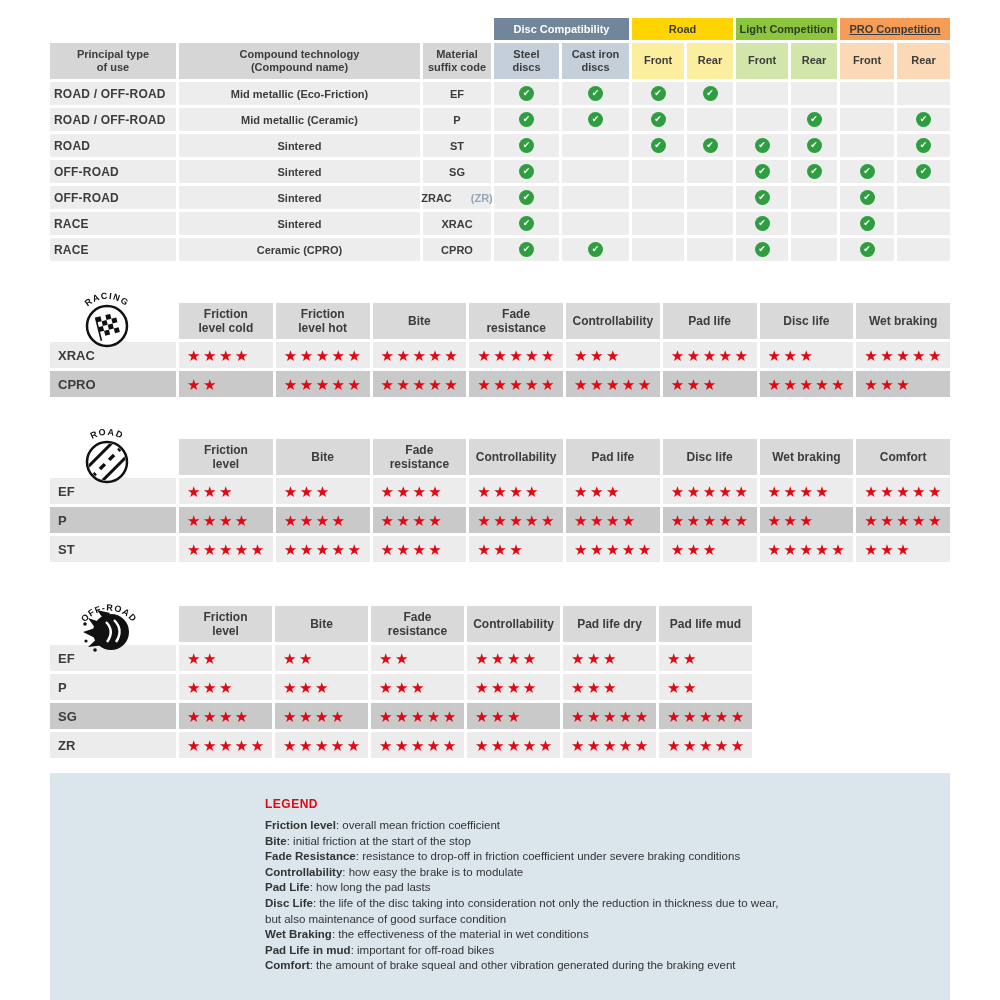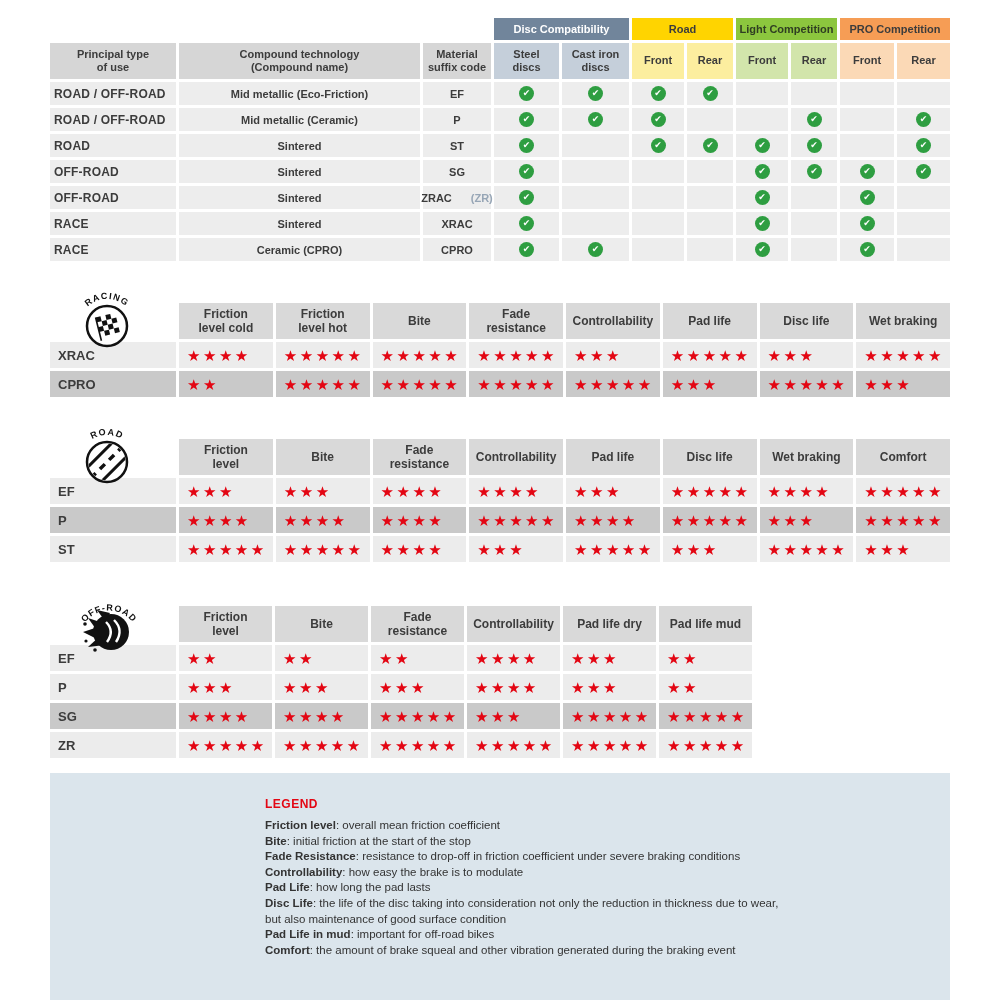--- a/index.html
+++ b/index.html
@@ -19,21 +19,21 @@
     grid-template-rows:22px 36px;
     grid-auto-rows:23px;
     width:736px;
   }
   .gh-spacer { grid-column:span 3; background:transparent; }
   .gcell { grid-column:span 2; display:flex; align-items:center; justify-content:center;
            font-size:11px; font-weight:bold; }
   .gh-disc  { background:var(--gh-disc,#71859b); color:#fff; }
   .gh-road  { background:var(--gh-road,#ffd400); color:#3c3c3c; }
   .gh-light { background:var(--gh-light,#8cc63e); color:#2f3e22; }
-  .gh-pro   { background:var(--gh-pro,#f69d55); color:#3c3c3c; }
+  .gh-pro   { background:var(--gh-pro,#f69d55); color:#3c3c3c;text-decoration:underline; }
 
   .hcell { display:flex; align-items:center; justify-content:center; text-align:center;
            font-size:11px; font-weight:bold; white-space:pre-line; line-height:1.2; }
   .hgray    { background:#d6d6d6; }
   .sub-disc { background:var(--sub-disc,#c5cfda); }
   .sub-road { background:var(--sub-road,#fcee9f); }
   .sub-light{ background:var(--sub-light,#d2e5ab); }
   .sub-pro  { background:var(--sub-pro,#fbd9b6); }
 
   .dcell { background:#ededed; display:flex; align-items:center; font-size:11px; }
@@ -563,18 +563,19 @@
   <div class="legend">
     <div class="legend-title">LEGEND</div>
     <div id="legend-items">
         <div class="legend-line"><span class="legend-term">Friction level</span>: overall mean friction coefficient</div>
         <div class="legend-line"><span class="legend-term">Bite</span>: initial friction at the start of the stop</div>
         <div class="legend-line"><span class="legend-term">Fade Resistance</span>: resistance to drop-off in friction coefficient under severe braking conditions</div>
         <div class="legend-line"><span class="legend-term">Controllability</span>: how easy the brake is to modulate</div>
         <div class="legend-line"><span class="legend-term">Pad Life</span>: how long the pad lasts</div>
         <div class="legend-line"><span class="legend-term">Disc Life</span>: the life of the disc taking into consideration not only the reduction in thickness due to wear,</div>
         <div class="legend-line">but also maintenance of good surface condition</div>
+        <div class="legend-line"><span class="legend-term">Wet Braking</span>: the effectiveness of the material in wet conditions</div>
         <div class="legend-line"><span class="legend-term">Pad Life in mud</span>: important for off-road bikes</div>
         <div class="legend-line"><span class="legend-term">Comfort</span>: the amount of brake squeal and other vibration generated during the braking event</div>
       </div>
   </div>
 
 </div>
 
 </body></html>

